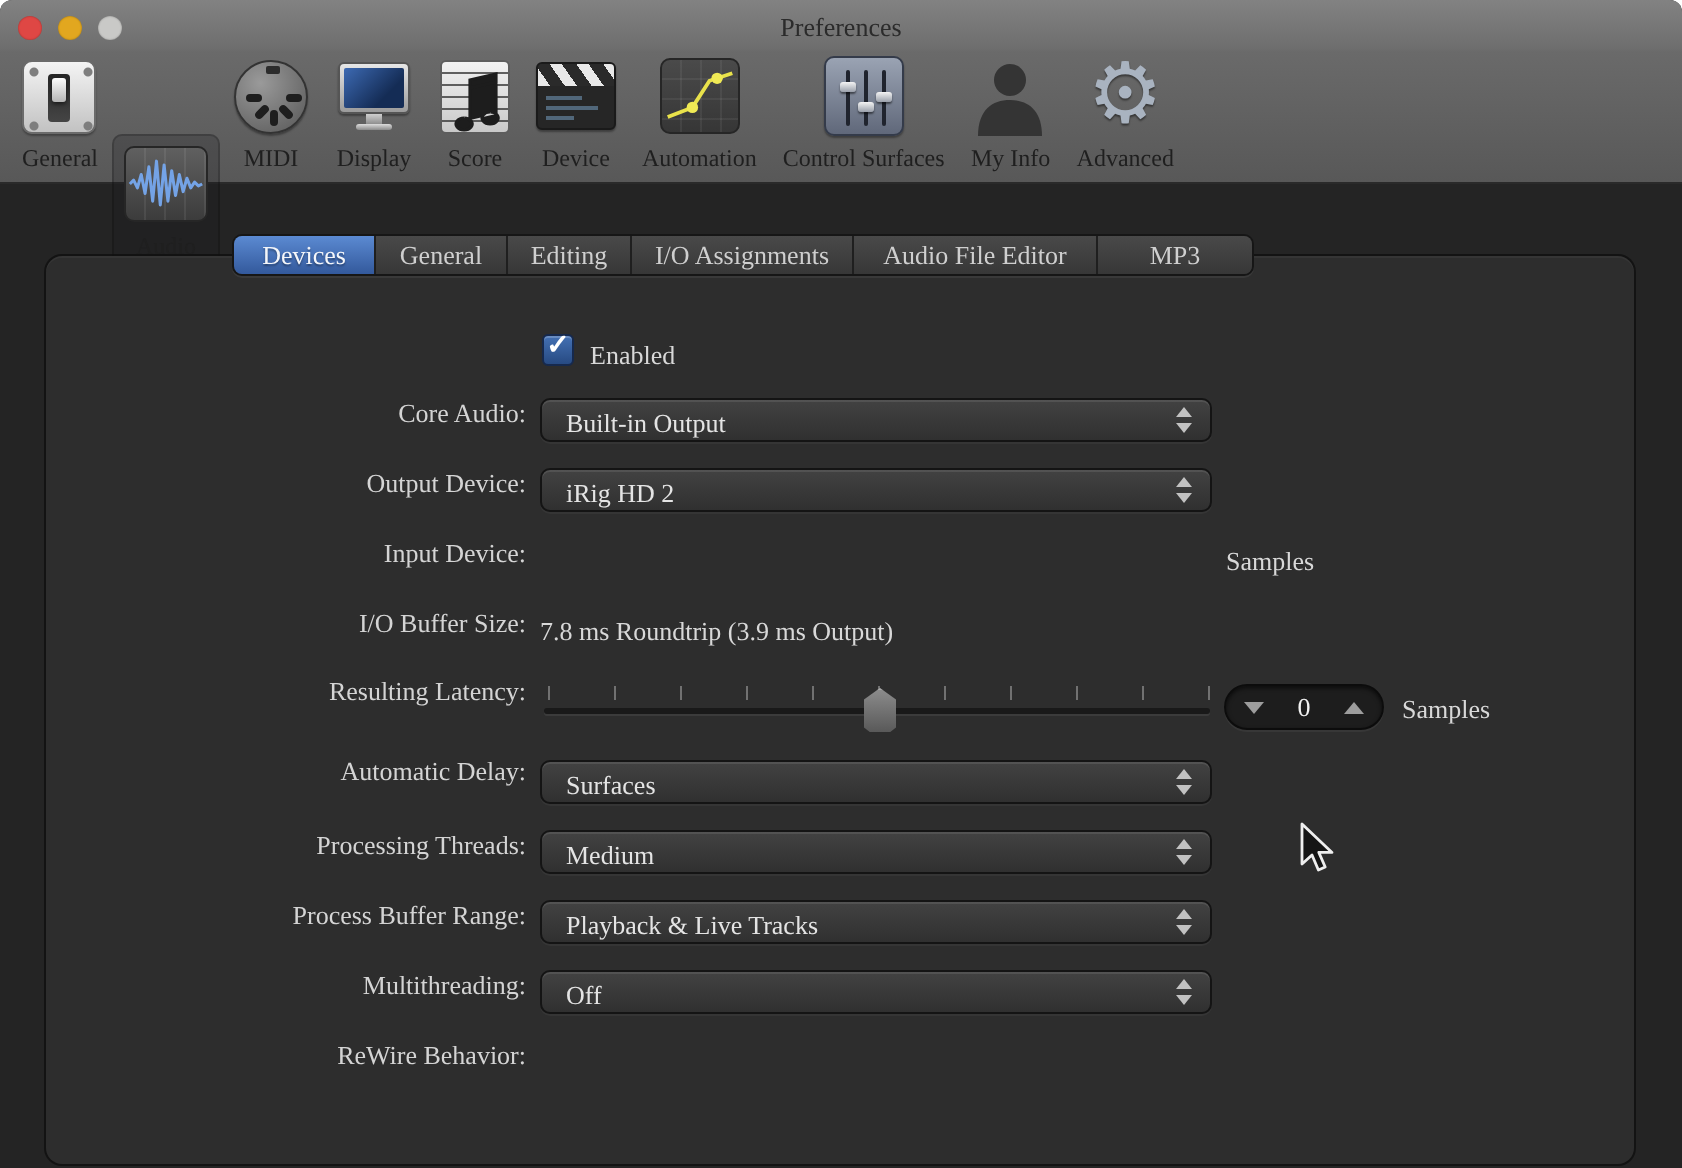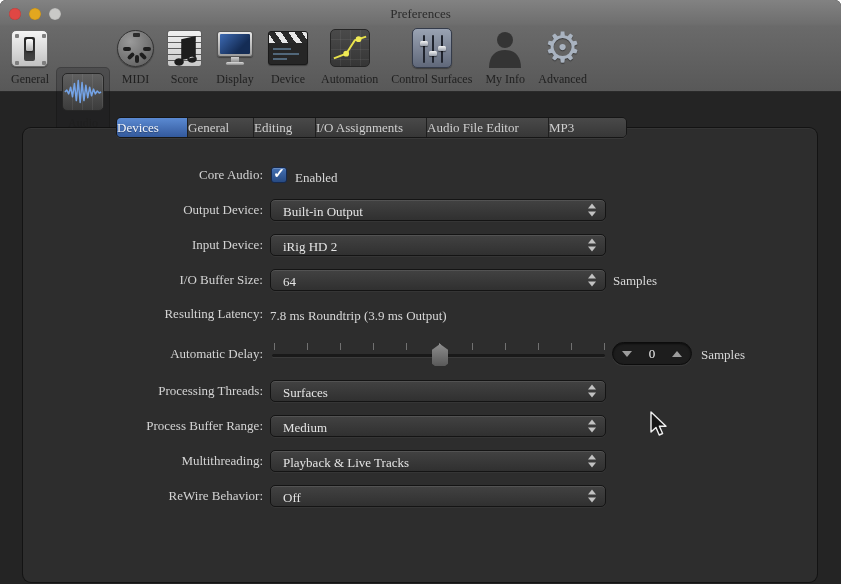--- a/index.html
+++ b/index.html
@@ -142,32 +142,32 @@
     position:absolute;left:23px;right:24px;top:128px;bottom:2px;
     background:#2d2d2d;border-radius:8px;
     box-shadow:0 0 0 1px rgba(15,15,15,.8), inset 0 1px 0 rgba(255,255,255,.04);
   }
   .tabs{
     position:absolute;left:116px;top:117px;height:21px;display:flex;
     border:1px solid #161616;border-radius:5px;overflow:hidden;
     box-shadow:0 1px 0 rgba(255,255,255,.06);
   }
   .tab{
-    height:100%;line-height:20px;text-align:left;font-size:13px;color:#cfcfcf;
+    height:100%;line-height:20px;text-align:center;font-size:13px;color:#cfcfcf;
     background:linear-gradient(#494949,#373737);
     border-left:1px solid #1f1f1f;cursor:default;white-space:nowrap;
   }
   .tab:first-child{border-left:none;}
   .tab.selected{
     background:linear-gradient(#5b8ad2,#33599c);color:#f4f6fa;
     text-shadow:0 1px 1px rgba(0,0,0,.35);
   }
   .row-label{
     position:absolute;left:40px;width:223px;text-align:right;
-    font-size:13px;color:#d4d4d4;line-height:22px;
+    font-size:13px;color:#d4d4d4;line-height:22px;margin-top:32px;
   }
   .value-text{position:absolute;font-size:13px;color:#d8d8d8;line-height:18px;}
   .select{
     position:absolute;left:270px;width:336px;height:22px;border-radius:5px;
     background:linear-gradient(#424242,#303030);
     border:1px solid #141414;
     box-shadow:inset 0 1px 0 rgba(255,255,255,.09), 0 1px 0 rgba(255,255,255,.04);
     display:flex;align-items:flex-end;padding:0 26px 0 12px;
     font-size:13px;color:#e4e4e4;cursor:default;
   }
@@ -257,39 +257,39 @@
               <i class="p3"></i>
               <i class="p4"></i>
               <i class="p5"></i>
             </div>
         </div>
         <div class="tb-label">MIDI</div>
       </div>
 
       <div class="tb-item">
         <div class="tb-icon">
-          <div class="icon-score">
-            <svg width="35" height="37" viewBox="0 0 35 37">
-              <path d="M11,28 a4,3 0 1 0 0.1,0 M14,29 L14,9 L27,6 L27,26 M24,25 a4,3 0 1 0 0.1,0 M14,9 L27,6 L27,10 L14,13 Z" fill="#1d1d1d" stroke="#1d1d1d" stroke-width="1.6"></path>
-            </svg>
-          </div>
-        </div>
-        <div class="tb-label">Score</div>
-      </div>
-
-      <div class="tb-item">
-        <div class="tb-icon">
           <div class="icon-display">
               <div class="frame"></div>
               <div class="screen"></div>
               <div class="neck"></div>
               <div class="base"></div>
             </div>
         </div>
         <div class="tb-label">Display</div>
+      </div>
+
+      <div class="tb-item">
+        <div class="tb-icon">
+          <div class="icon-score">
+            <svg width="35" height="37" viewBox="0 0 35 37">
+              <path d="M11,28 a4,3 0 1 0 0.1,0 M14,29 L14,9 L27,6 L27,26 M24,25 a4,3 0 1 0 0.1,0 M14,9 L27,6 L27,10 L14,13 Z" fill="#1d1d1d" stroke="#1d1d1d" stroke-width="1.6"></path>
+            </svg>
+          </div>
+        </div>
+        <div class="tb-label">Score</div>
       </div>
 
       <div class="tb-item">
         <div class="tb-icon">
           <div class="icon-movie">
               <div class="clap"></div>
               <div class="line l1"></div>
               <div class="line l2"></div>
               <div class="line l3"></div>
             </div>
@@ -375,27 +375,20 @@
   <div class="row-label" style="top:234px">Input Device:</div>
   <div class="select" style="top:234px">
     <span>iRig HD 2</span>
     <span class="arrows">
         <span class="arr-up"></span>
         <span class="arr-down"></span>
       </span>
   </div>
 
   <div class="row-label" style="top:269px">I/O Buffer Size:</div>
-  <div class="select" style="top:269px">
-    <span>64</span>
-    <span class="arrows">
-        <span class="arr-up"></span>
-        <span class="arr-down"></span>
-      </span>
-  </div>
   <div class="value-text" style="left:613px;top:272px">Samples</div>
 
   <div class="row-label" style="top:303px">Resulting Latency:</div>
   <div class="value-text" style="left:270px;top:307px">7.8 ms Roundtrip (3.9 ms Output)</div>
 
   <div class="row-label" style="top:343px">Automatic Delay:</div>
   <div class="slider">
     <div class="tick" style="left:4px"></div>
     <div class="tick" style="left:37px"></div>
     <div class="tick" style="left:70px"></div>

